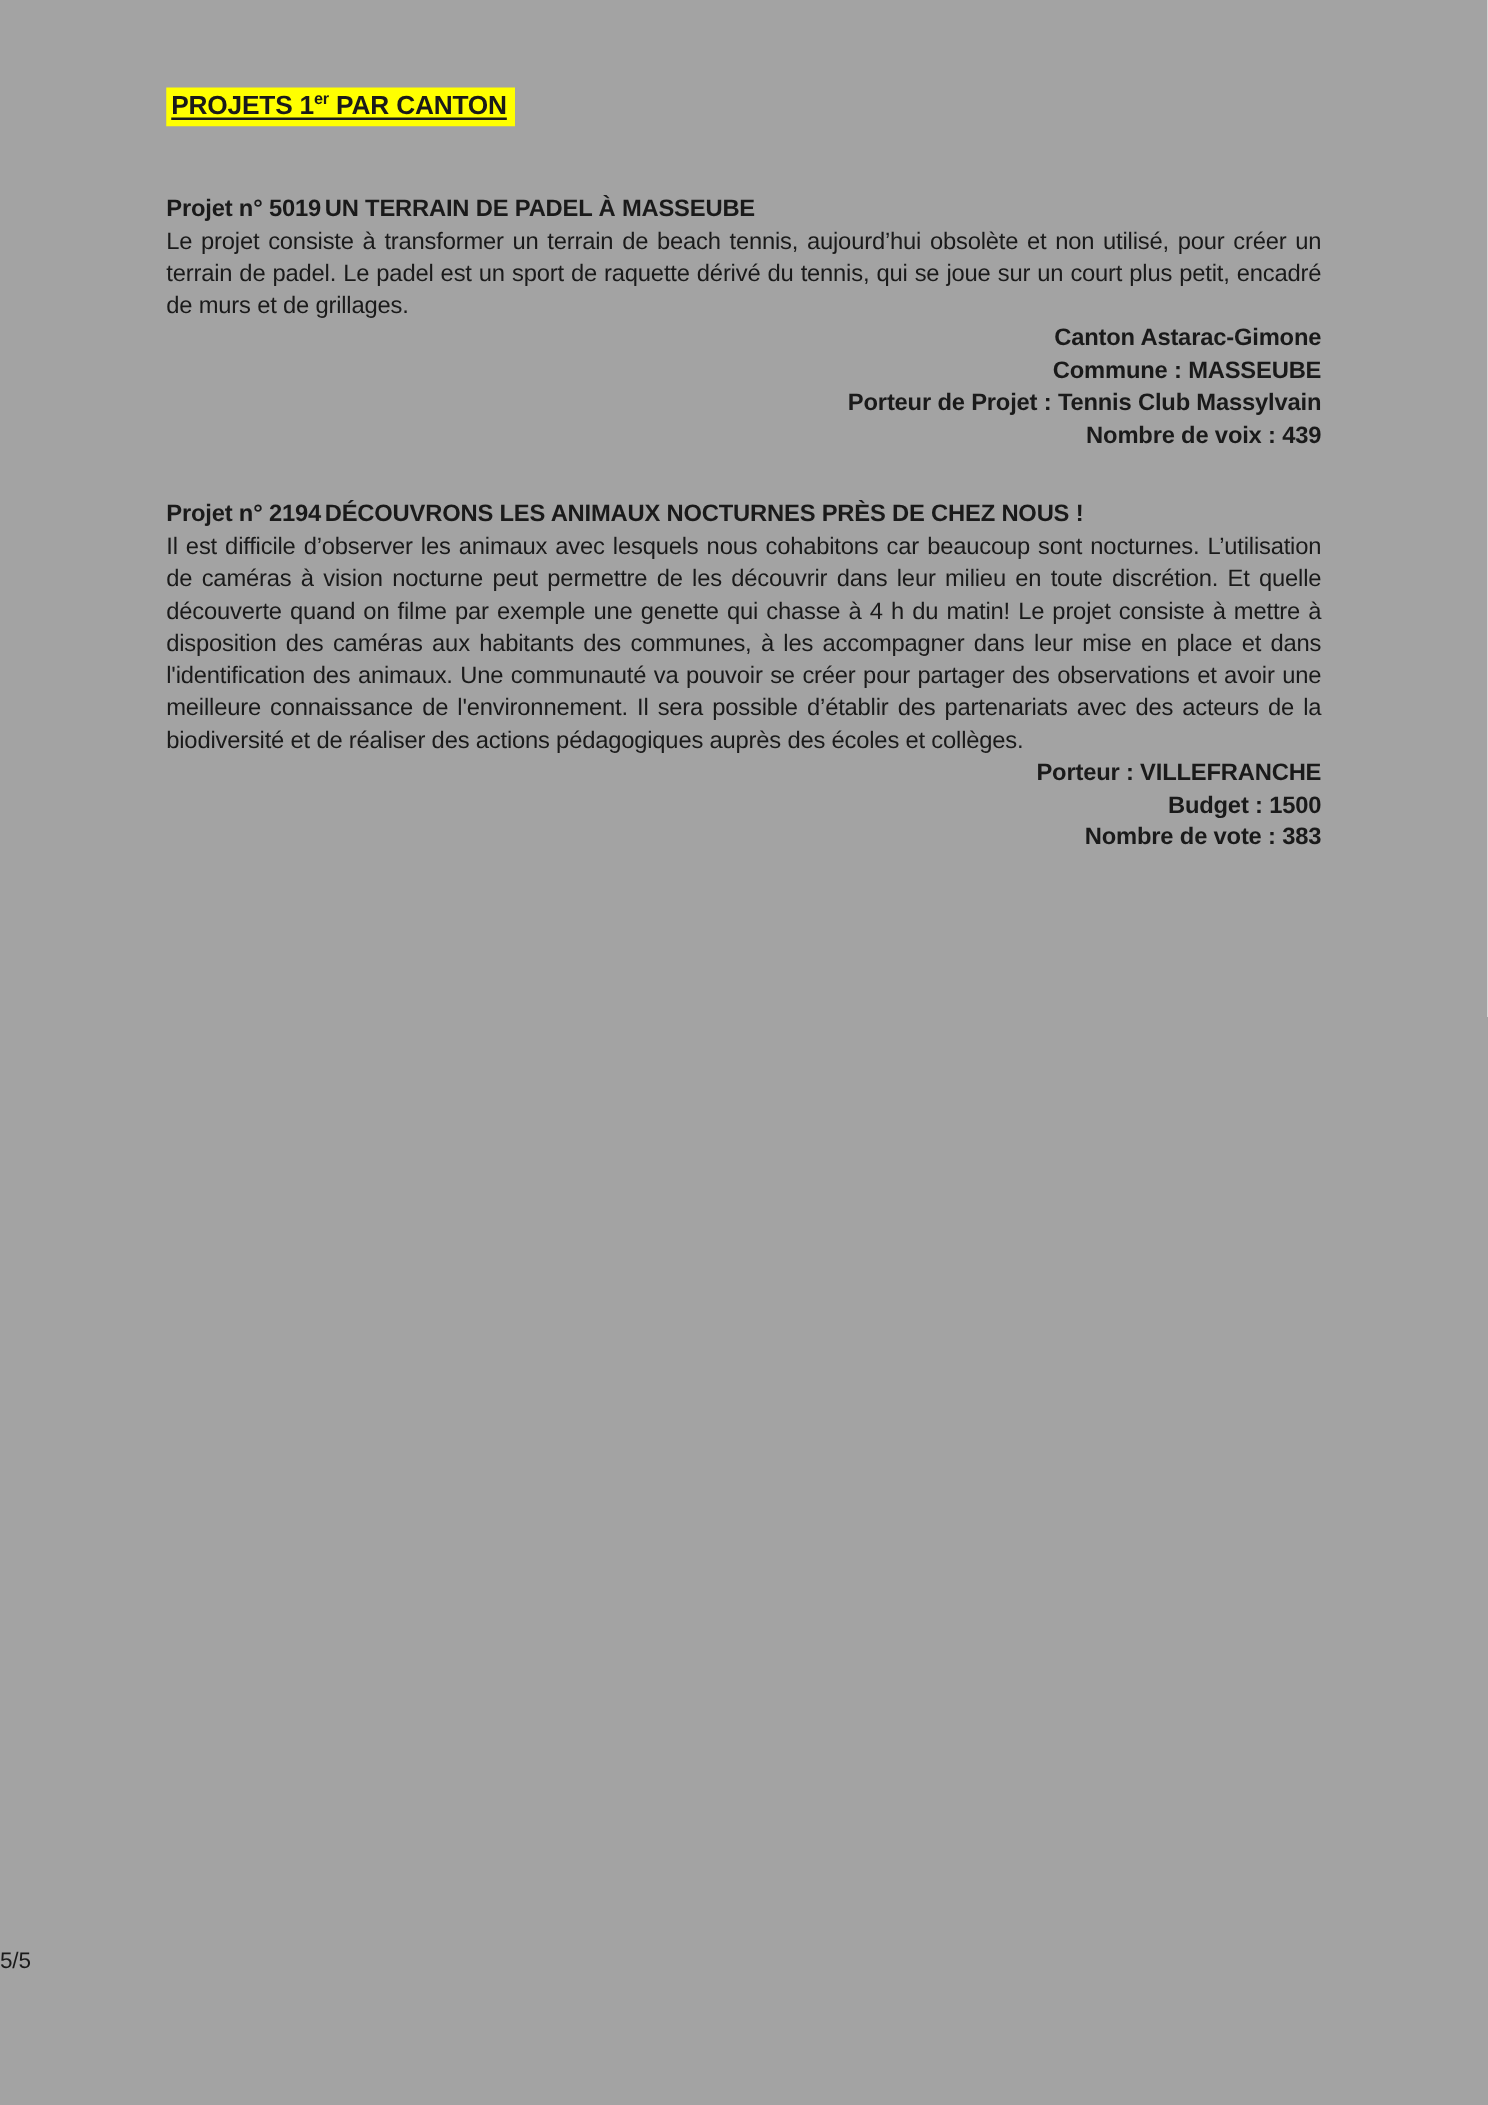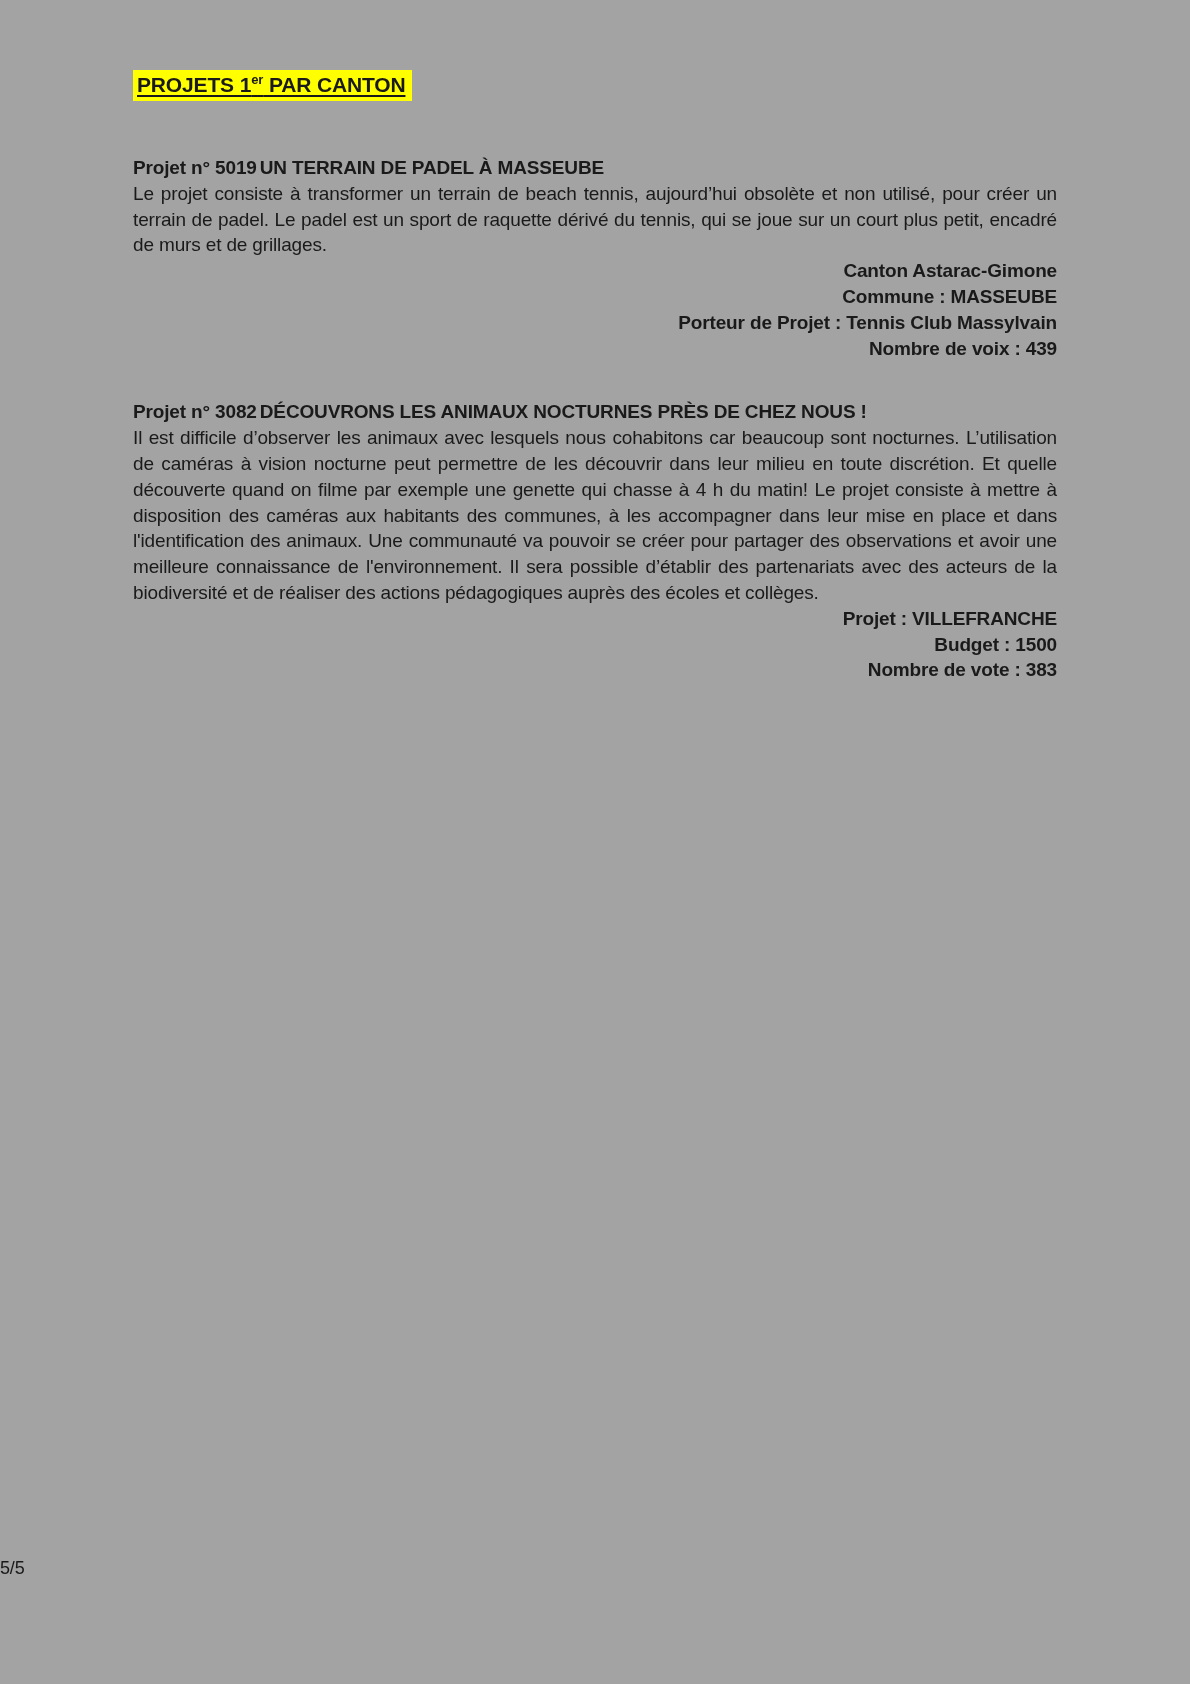--- a/index.html
+++ b/index.html
@@ -82,23 +82,23 @@
     <section class="project">
       <p class="heading"><span class="num">Projet n° 5019</span><span class="ptitle">UN TERRAIN DE PADEL À MASSEUBE</span></p>
       <p class="desc">Le projet consiste à transformer un terrain de beach tennis, aujourd’hui obsolète et non utilisé, pour créer un terrain de padel. Le padel est un sport de raquette dérivé du tennis, qui se joue sur un court plus petit, encadré de murs et de grillages.</p>
       <p class="meta">Canton Astarac-Gimone</p>
       <p class="meta">Commune : MASSEUBE</p>
       <p class="meta">Porteur de Projet : Tennis Club Massylvain</p>
       <p class="meta">Nombre de voix : 439</p>
     </section>
 
     <section class="project project-2">
-      <p class="heading"><span class="num">Projet n° 3082</span><span class="ptitle">DÉCOUVRONS LES ANIMAUX NOCTURNES PRÈS DE CHEZ NOUS !</span></p>
+      <p class="heading"><span class="num">Projet n° 2194</span><span class="ptitle">DÉCOUVRONS LES ANIMAUX NOCTURNES PRÈS DE CHEZ NOUS !</span></p>
       <p class="desc">Il est difficile d’observer les animaux avec lesquels nous cohabitons car beaucoup sont nocturnes. L’utilisation de caméras à vision nocturne peut permettre de les découvrir dans leur milieu en toute discrétion. Et quelle découverte quand on filme par exemple une genette qui chasse à 4 h du matin! Le projet consiste à mettre à disposition des caméras aux habitants des communes, à les accompagner dans leur mise en place et dans l'identification des animaux. Une communauté va pouvoir se créer pour partager des observations et avoir une meilleure connaissance de l'environnement. Il sera possible d’établir des partenariats avec des acteurs de la biodiversité et de réaliser des actions pédagogiques auprès des écoles et collèges.</p>
-      <p class="meta">Projet : VILLEFRANCHE</p>
+      <p class="meta">Porteur : VILLEFRANCHE</p>
       <p class="meta">Budget : 1500</p>
       <p class="meta">Nombre de vote : 383</p>
     </section>
 
   </div>
 
   <div class="footer">5/5</div>
 </div>
 
 </body></html>

